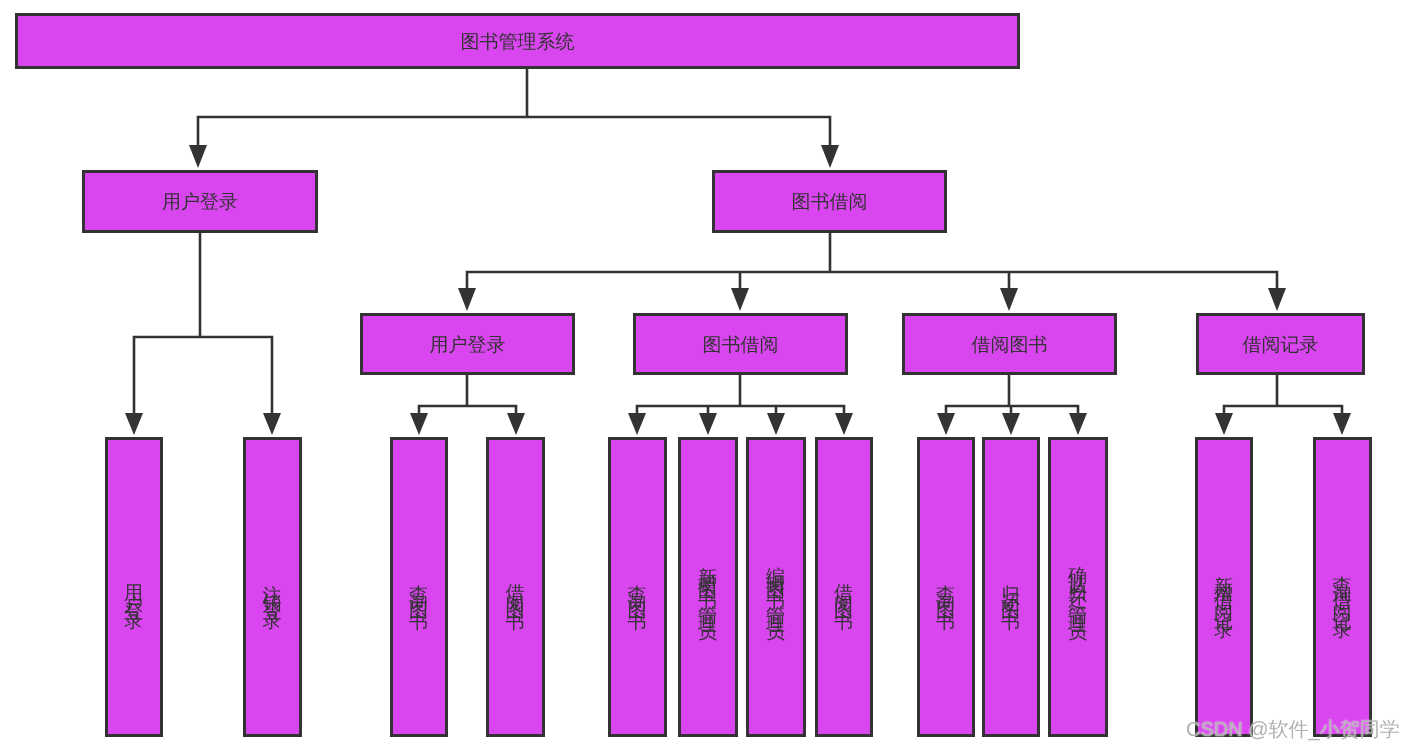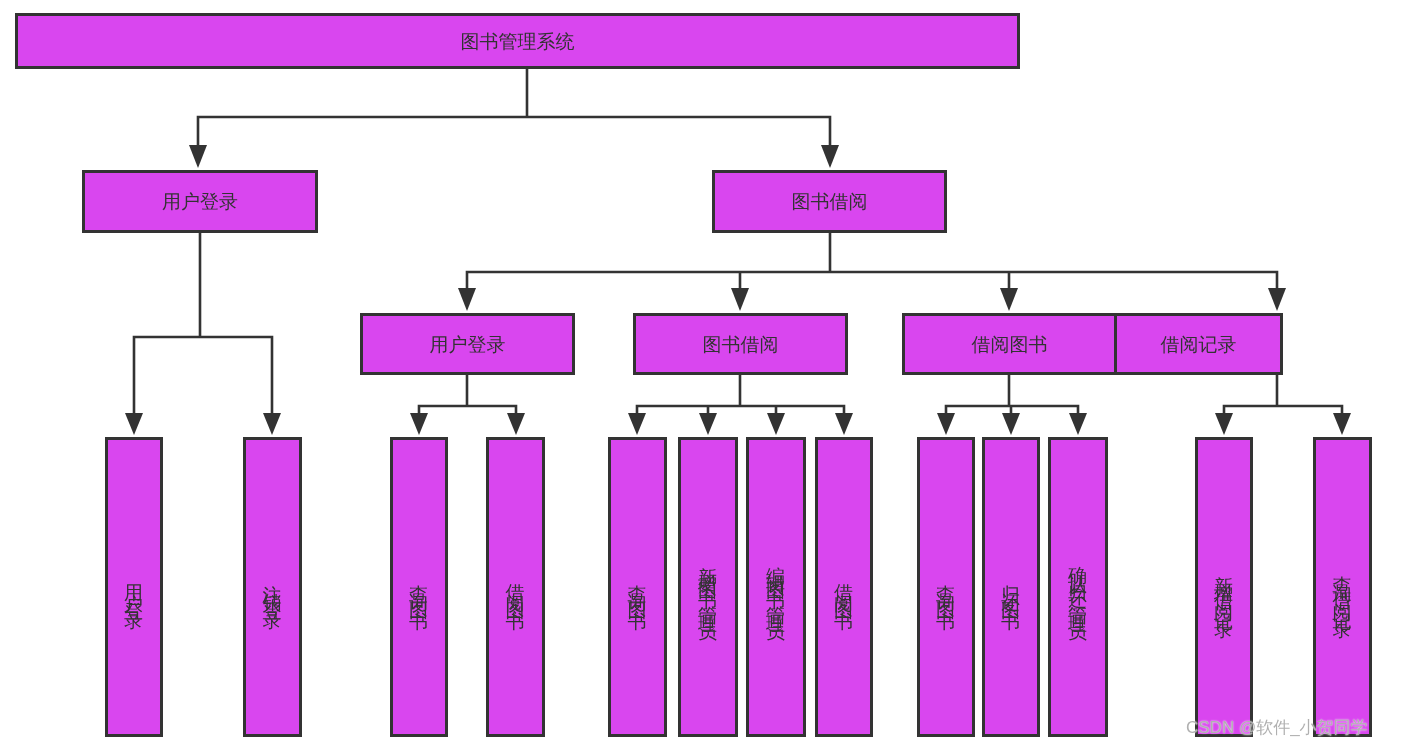--- a/index.html
+++ b/index.html
@@ -54,21 +54,21 @@
     letter-spacing: 9px;
     white-space: nowrap;
   }
   .node.v.long span { letter-spacing: 8px; }
 
   .watermark {
     position: absolute;
     top: 716px;
     left: 1186px;
     width: 214px;
-    font-size: 17px;
+    font-size: 20px;
     color: var(--watermark);
     white-space: nowrap;
     text-shadow: 0 0 2px #ffffff;
   }
 </style>
 </head>
 <body>
 
 <div class="canvas">
 
@@ -121,21 +121,21 @@
 
   <div class="node h" style="left:360px;top:313px;width:215px;height:62px">
     <span>用户登录</span>
   </div>
   <div class="node h" style="left:633px;top:313px;width:215px;height:62px">
     <span>图书借阅</span>
   </div>
   <div class="node h" style="left:902px;top:313px;width:215px;height:62px">
     <span>借阅图书</span>
   </div>
-  <div class="node h" style="left:1114px;top:313px;width:169px;height:62px">
+  <div class="node h" style="left:1196px;top:313px;width:169px;height:62px">
     <span>借阅记录</span>
   </div>
 
   <div class="node v" style="left:105px;top:437px;width:58px;height:300px">
     <span>用户登录</span>
   </div>
   <div class="node v" style="left:243px;top:437px;width:59px;height:300px">
     <span>注销登录</span>
   </div>
 

